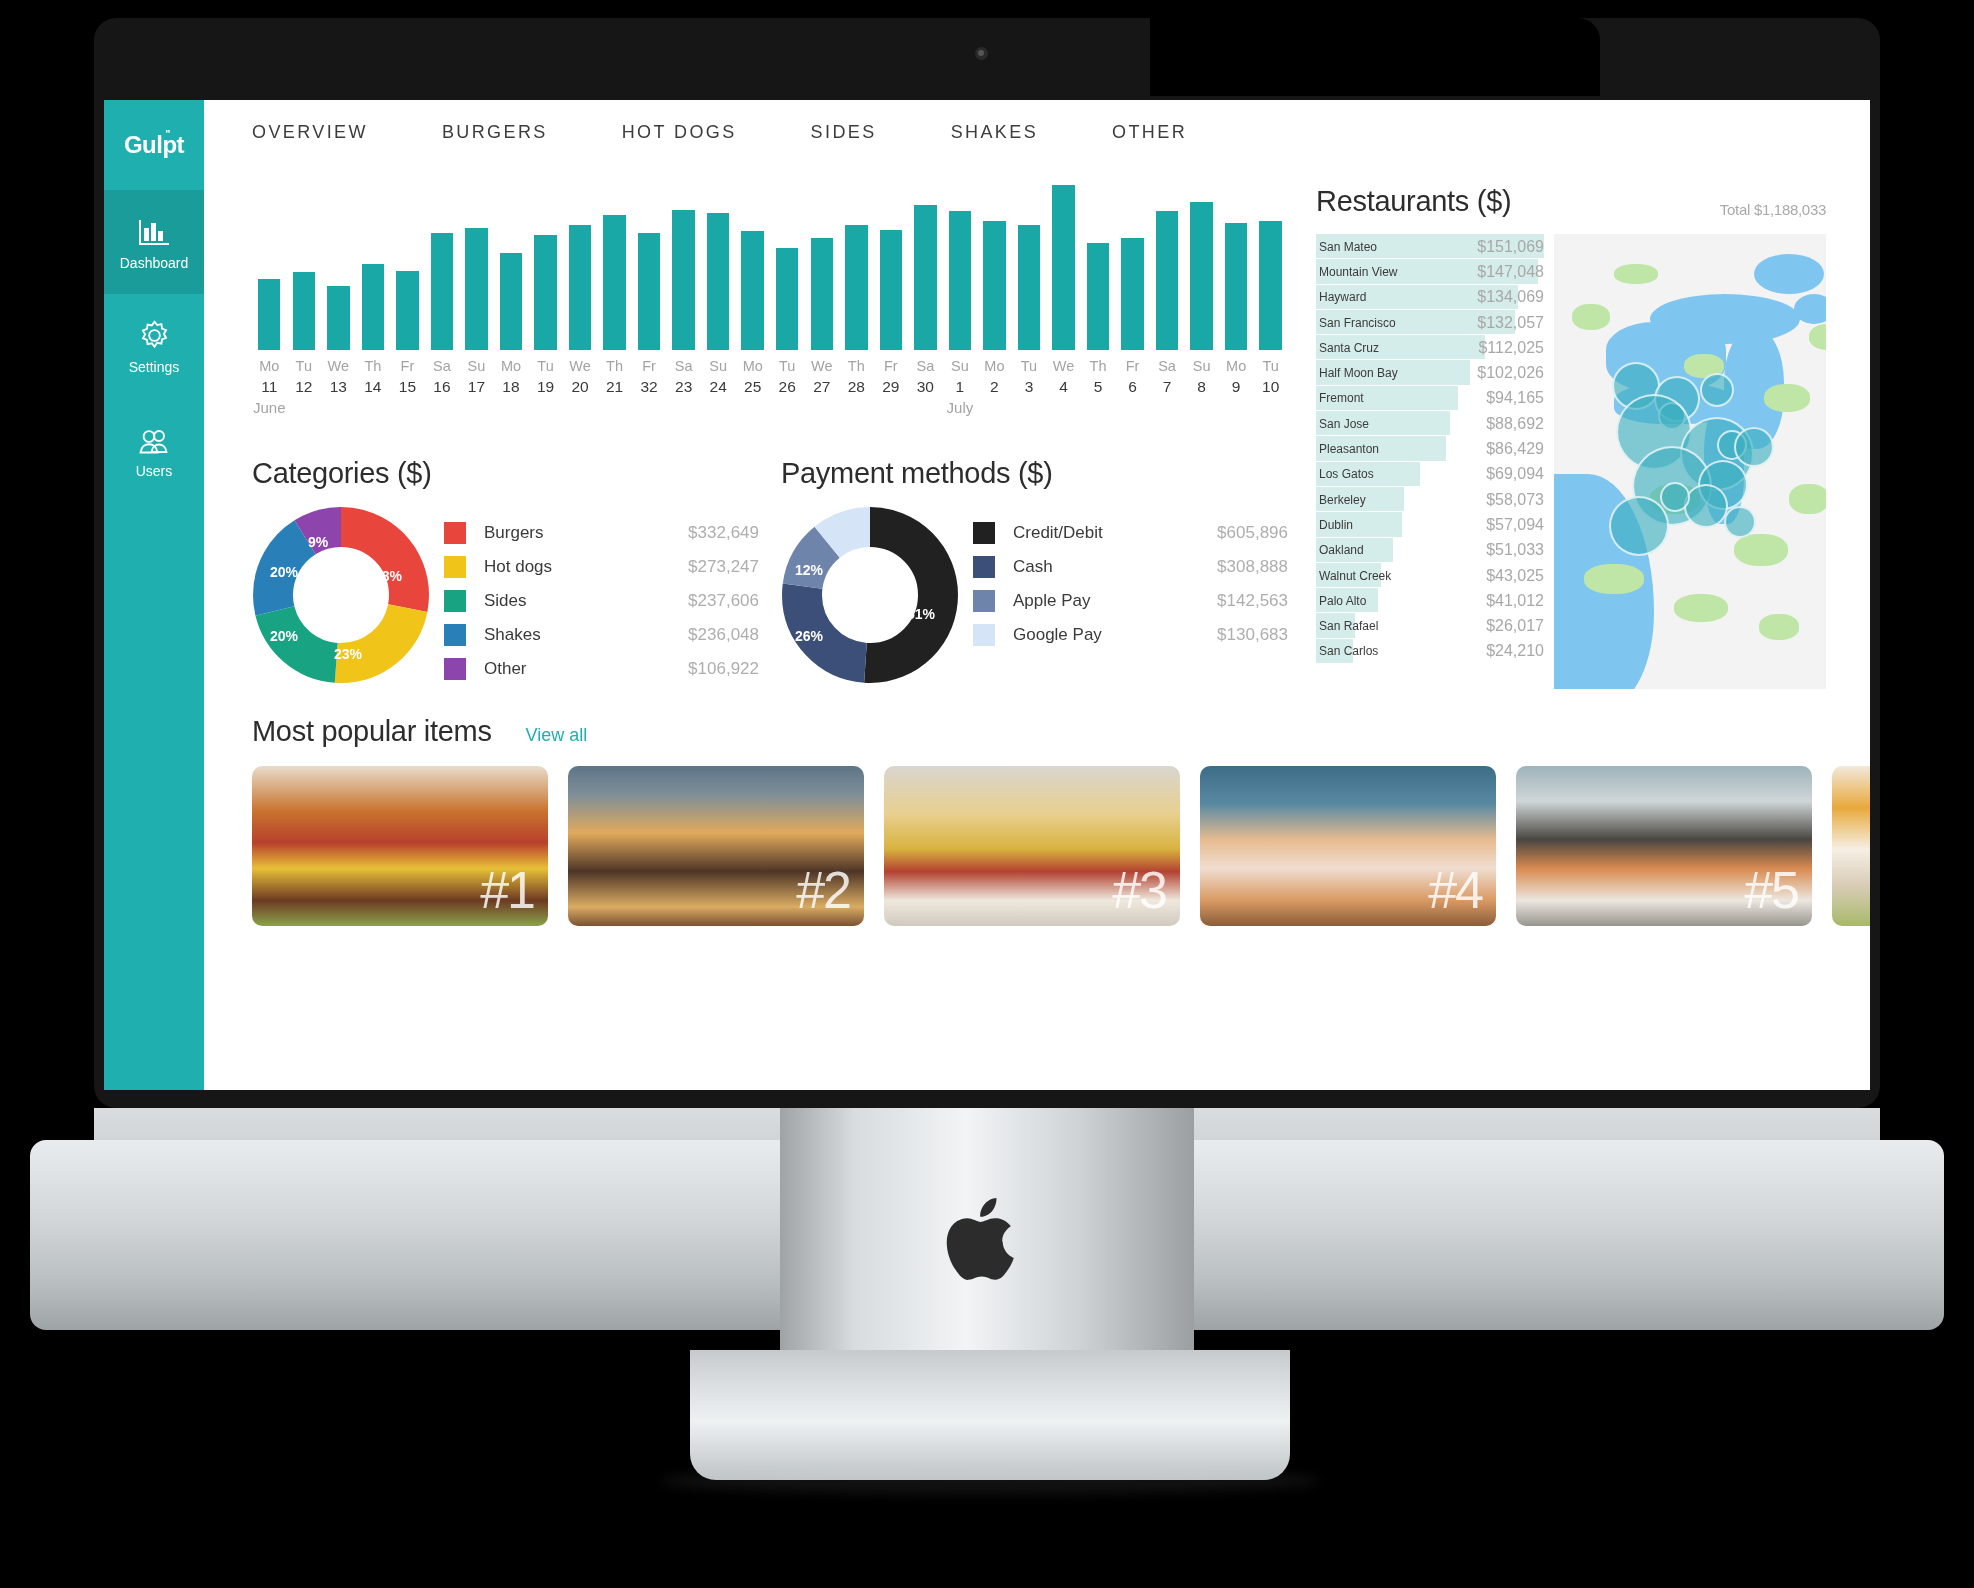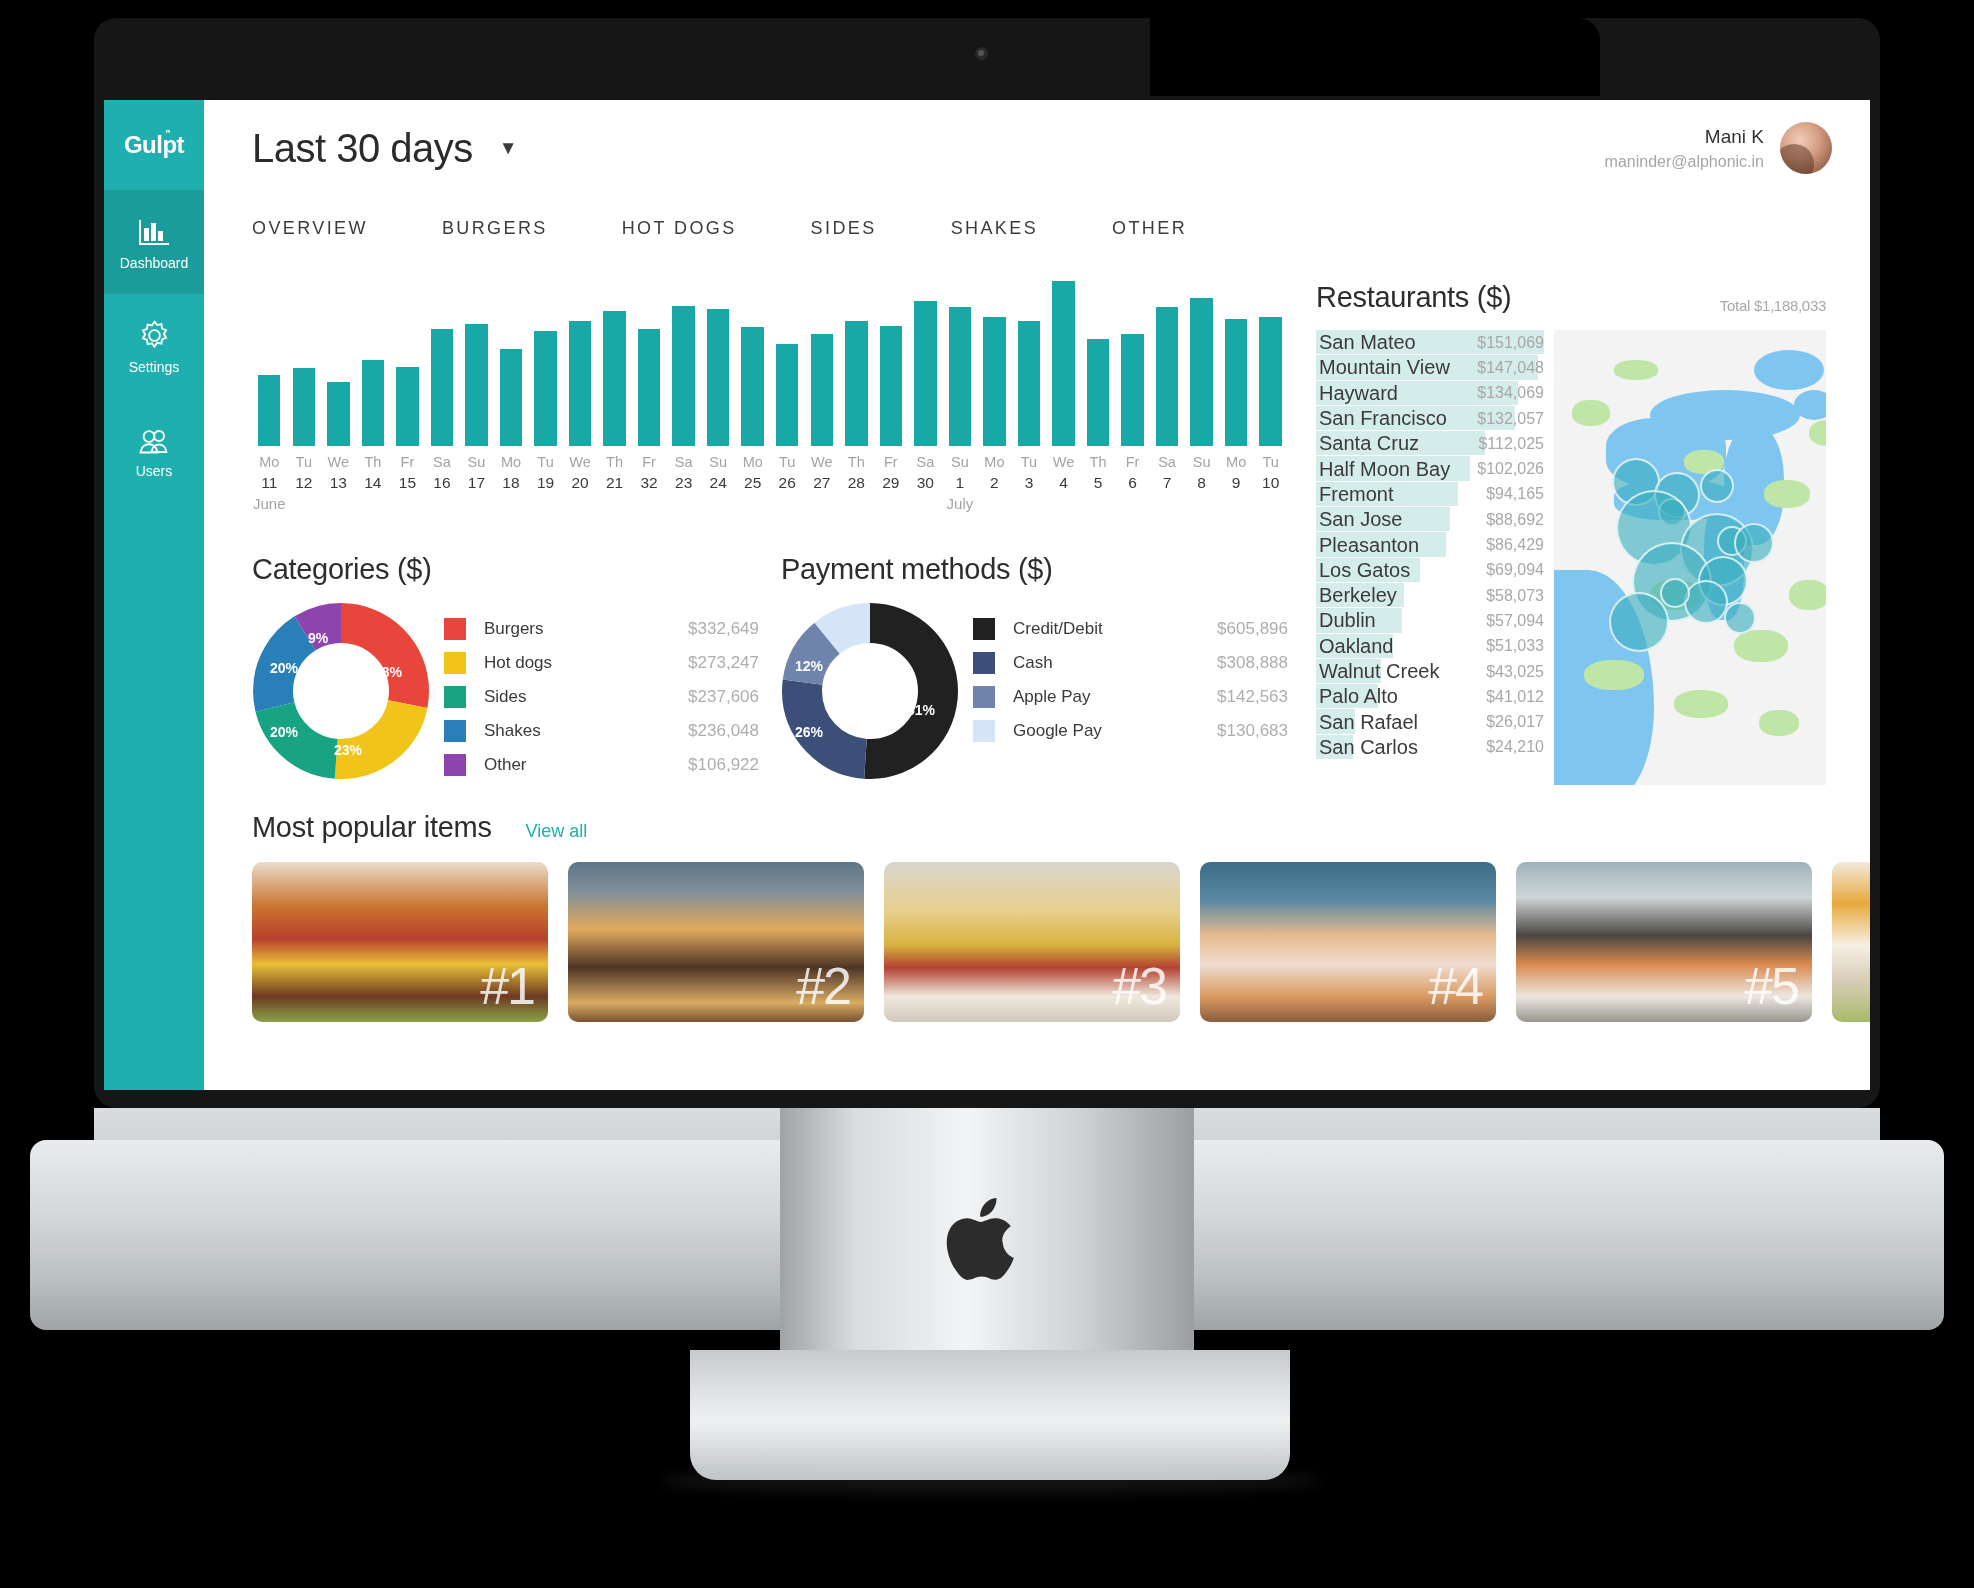--- a/index.html
+++ b/index.html
@@ -79,21 +79,21 @@
   .legend{flex:1;min-width:0;padding-top:10px;}
   .lrow{display:flex;align-items:center;height:34px;}
   .swatch{width:22px;height:22px;flex:0 0 22px;margin-right:18px;}
   .lname{font-size:17px;color:#3a3a3a;}
   .lval{margin-left:auto;font-size:17px;color:#aeaeae;}
 
   
   .rest-list{width:228px;}
   .rrow{position:relative;height:25.3px;display:flex;align-items:center;}
   .rbar{position:absolute;left:0;top:0;bottom:1px;background:#d4ecea;}
-  .rname{position:relative;font-size:20px;color:#3b3b3b;padding-left:3px;}
+  .rname{position:relative;font-size:12px;color:#3b3b3b;padding-left:3px;}
   .rval{position:relative;margin-left:auto;font-size:16px;color:#a8a8a8;}
   .rest-flex{display:flex;gap:10px;}
   .map{flex:1;height:455px;position:relative;overflow:hidden;background:#eef0ef;}
   .bub{position:absolute;border-radius:50%;background:rgba(60,175,190,.62);border:2px solid rgba(255,255,255,.75);}
 
   
   .popular{margin-top:26px;padding-left:48px;}
   .pop-head{display:flex;align-items:baseline;gap:34px;}
   .viewall{font-size:18px;color:#1eafae;cursor:pointer;}
   .cards{display:flex;gap:20px;margin-top:18px;}
@@ -154,33 +154,20 @@
                 <path d="M4.5 24.5C5.2 19 8.9 16.2 13 16.2s7.8 2.8 8.5 8.3z"></path>
               </g>
             </svg>
           </span>
           <span class="label">Users</span>
         </div>
       </div>
 
       <div class="content">
 
-        <div class="topbar">
-          <div class="range">
-            <span>Last 30 days</span>
-            <span class="caret">▼</span>
-          </div>
-          <div class="user">
-            <div class="user-txt">
-              <div class="user-name">Mani K</div>
-              <div class="user-mail">maninder@alphonic.in</div>
-            </div>
-            <div class="avatar"></div>
-          </div>
-        </div>
 
         <div class="tabs">
           <div class="tab">OVERVIEW</div>
           <div class="tab">BURGERS</div>
           <div class="tab">HOT DOGS</div>
           <div class="tab">SIDES</div>
           <div class="tab">SHAKES</div>
           <div class="tab">OTHER</div>
         </div>
 

